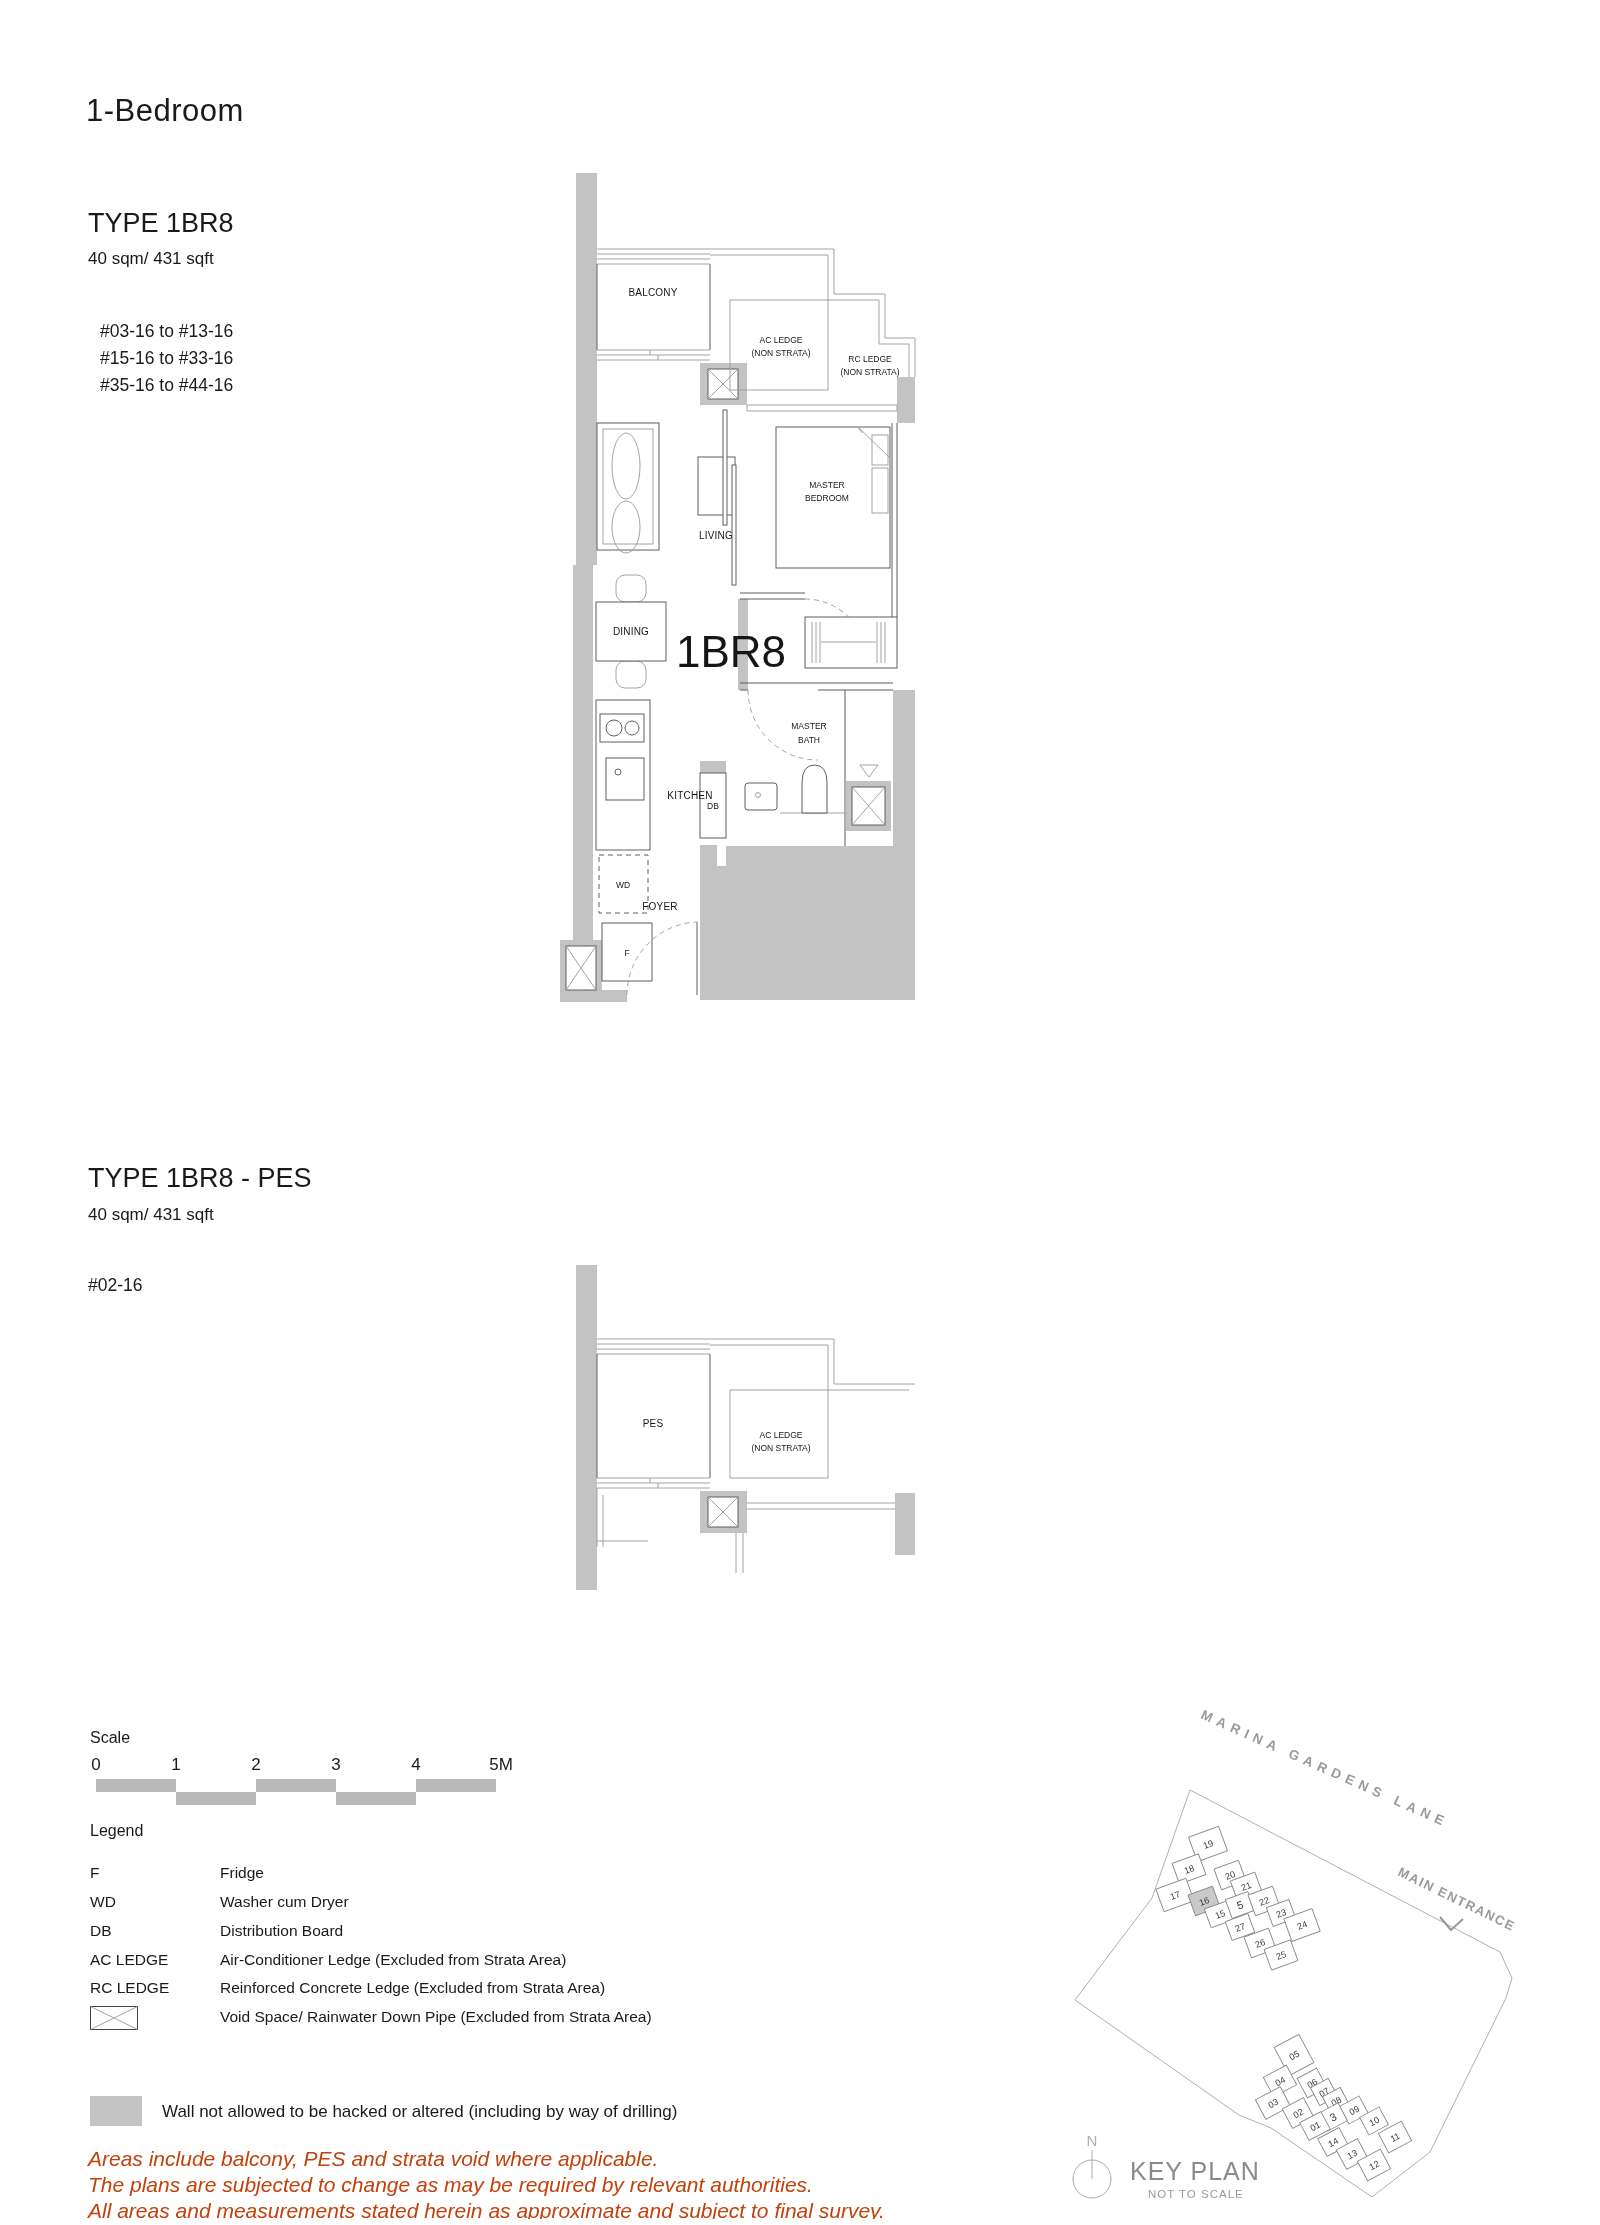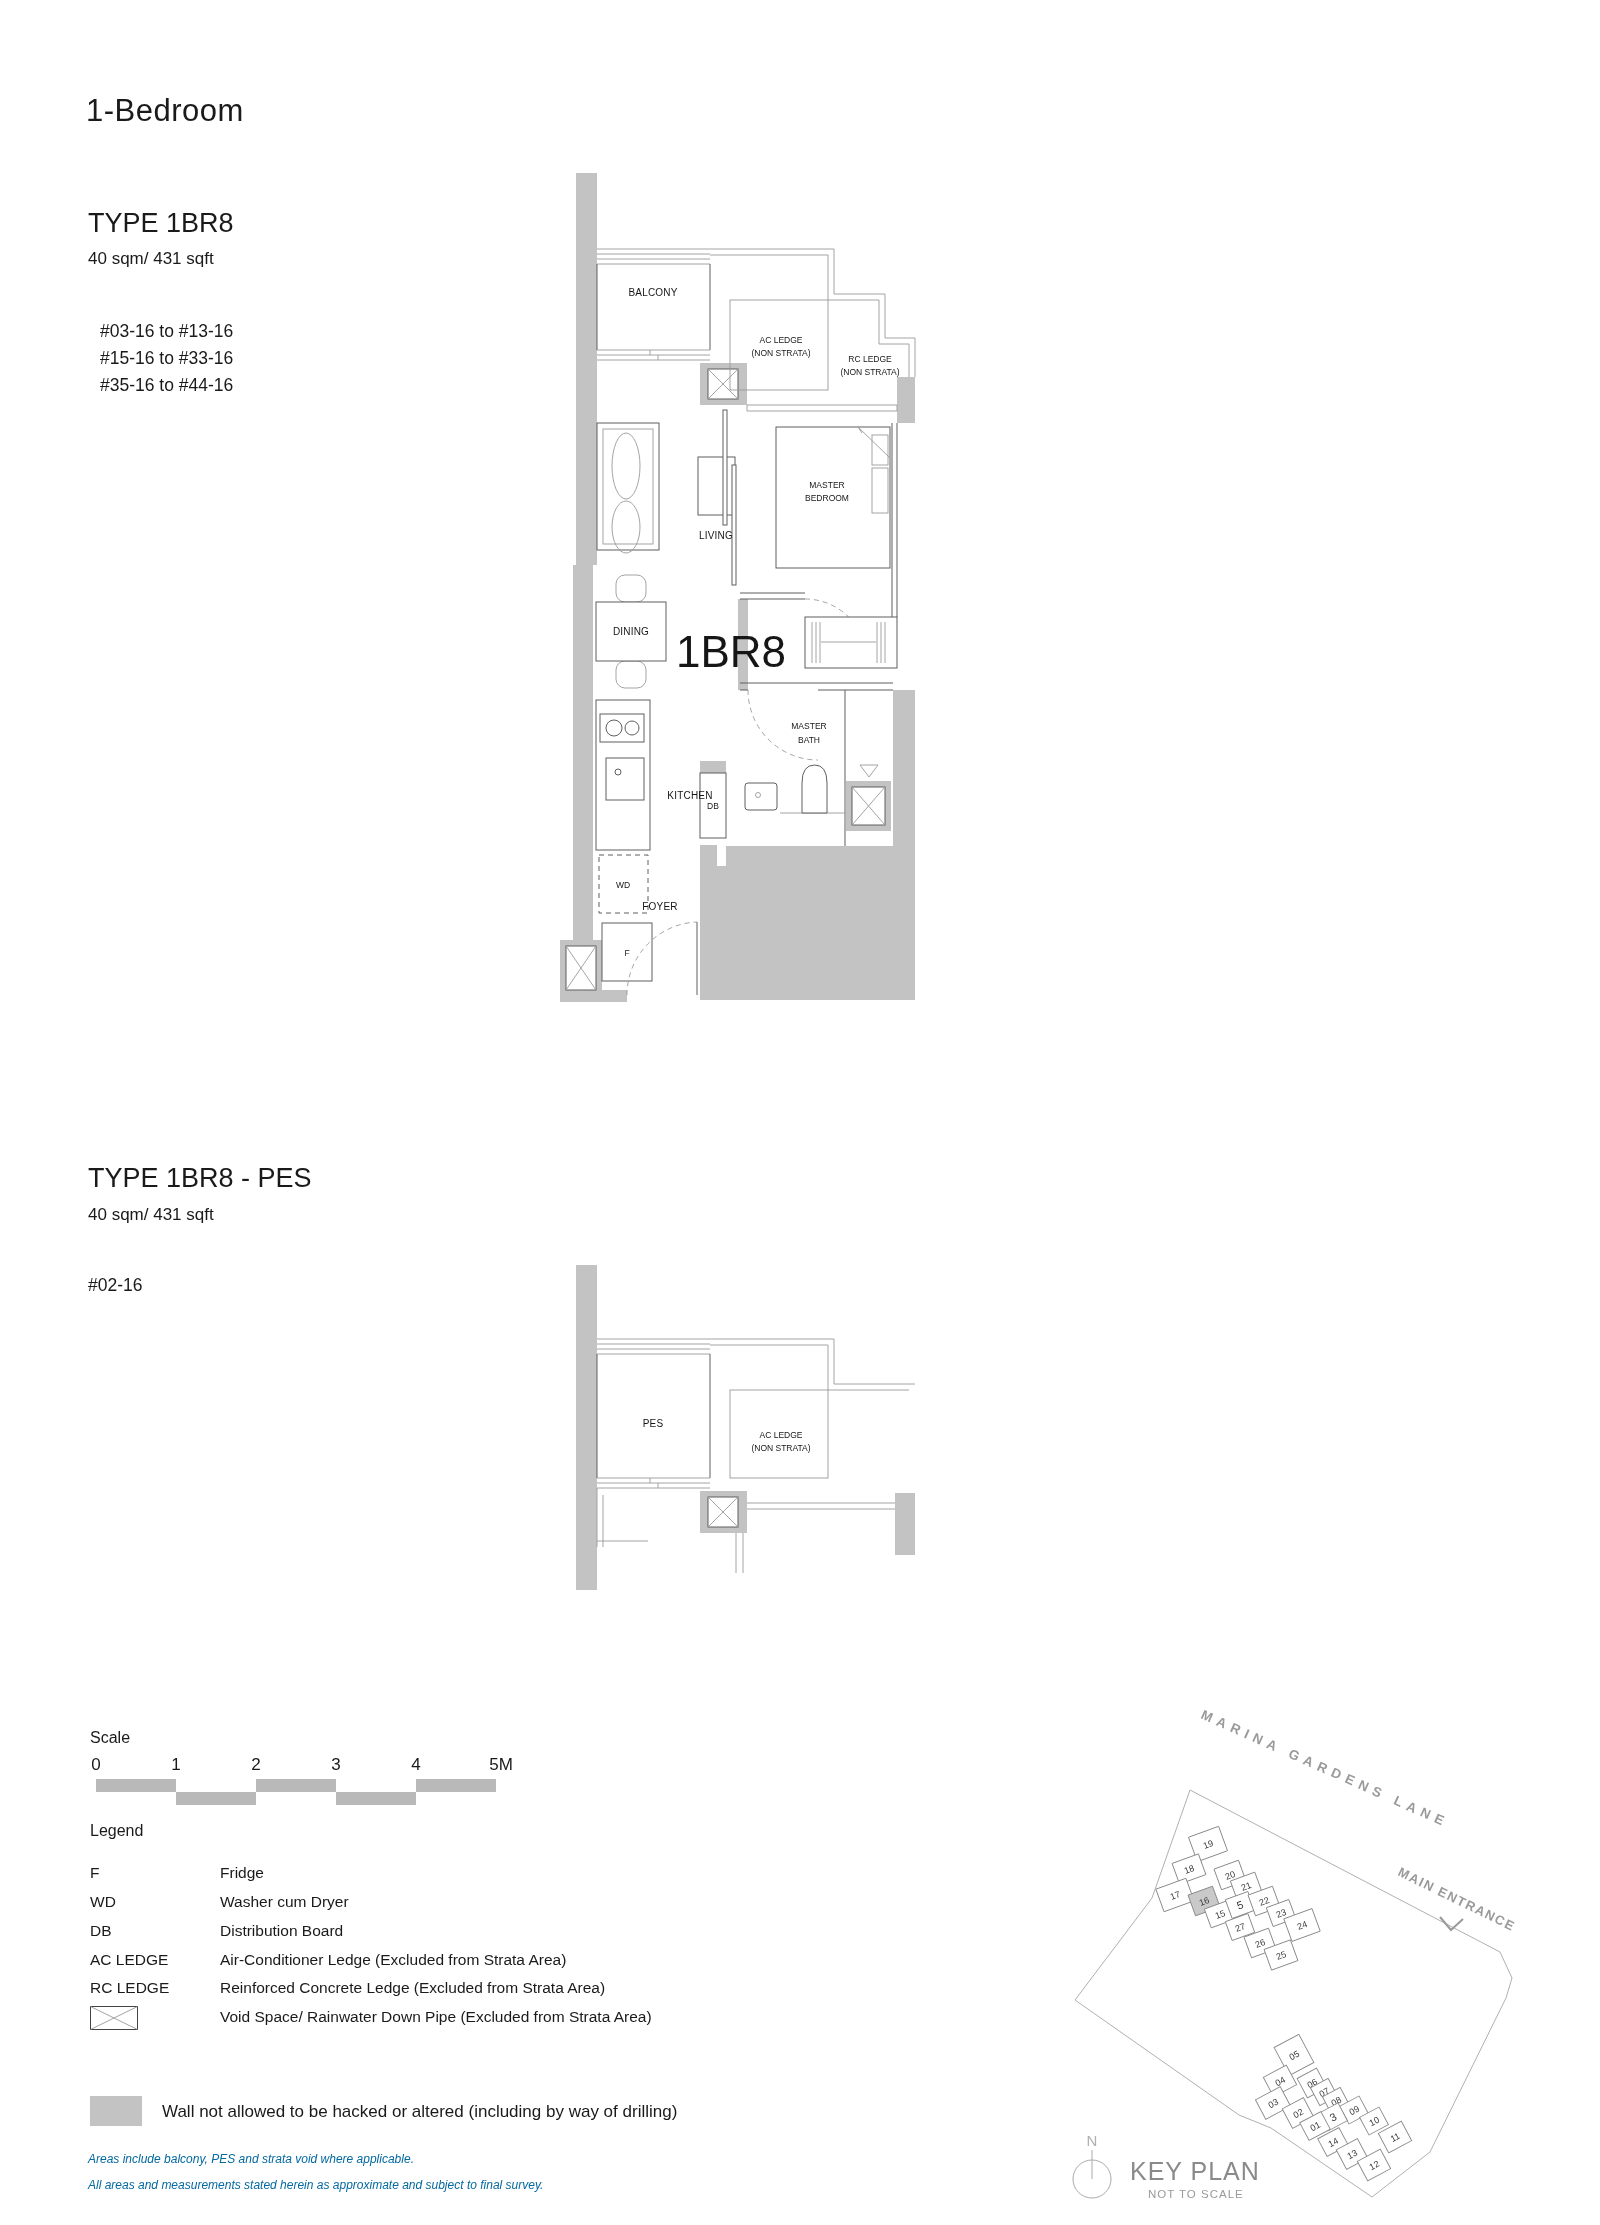--- a/index.html
+++ b/index.html
@@ -11,21 +11,21 @@
   .sub{font-size:17px;}
   .stacks{font-size:17.5px;line-height:27px;}
   .bp{font-size:17px;line-height:25px;}
   .scale-num{position:absolute;top:0;font-size:17px;transform:translateX(-50%);}
   .bar{position:absolute;background:#b9b9b9;height:13px;}
   .leg-title{font-size:16px;}
   .leg-term{position:absolute;left:90px;font-size:15.5px;}
   .leg-desc{position:absolute;left:220px;font-size:15.5px;}
   .wall-swatch{position:absolute;background:#c3c3c3;width:52px;height:30px;}
   .note{font-size:17px;}
-  .disc{font-size:12px;font-style:italic;color:#0369a1;line-height:26px;}
+  .disc{font-size:21px;font-style:italic;color:#c2410c;line-height:26px;}
   
   .w{fill:#c3c3c3;stroke:none;}
   .ln{stroke:#5f5f5f;fill:none;stroke-width:1;}
   .lt{stroke:#9a9a9a;fill:none;stroke-width:0.9;}
   .dash{stroke-dasharray:5 4;}
   .wh{fill:#fff;}
   svg text{font-family:"Liberation Sans", sans-serif;fill:#161616;}
   .rm{font-size:10px;text-anchor:middle;letter-spacing:.2px;}
   .rs{font-size:8.5px;text-anchor:middle;}
   .big{font-size:44px;}
@@ -250,20 +250,21 @@
         </svg>
     </div>
     <div class="leg-desc" style="top:2008px;">Void Space/ Rainwater Down Pipe (Excluded from Strata Area)</div>
   </div>
 
   <div class="wall-swatch" style="left:90px;top:2096px;"></div>
   <div class="abs note" style="left:162px;top:2102px;">Wall not allowed to be hacked or altered (including by way of drilling)</div>
 
   <div class="abs disc" style="left:88px;top:2146px;">
     <div>Areas include balcony, PES and strata void where applicable.</div>
+    <div>The plans are subjected to change as may be required by relevant authorities.</div>
     <div>All areas and measurements stated herein as approximate and subject to final survey.</div>
   </div>
 
   <svg class="abs" style="left:1050px;top:1670px;" width="550" height="545" viewBox="0 0 550 545">
     <polygon class="kp-line" points="140,120 450,282 462,308 456,328 380,482 322,527 221,458 189,445 25,330 102,228"></polygon>
     <text class="kp-road" x="150" y="48" transform="rotate(24 150 48)">MARINA GARDENS LANE</text>
     <text class="kp-ent" x="347" y="205" transform="rotate(26 347 205)">MAIN ENTRANCE</text>
     <polyline points="390,247 401,260 413,249" stroke="#9a9a9a" stroke-width="2" fill="none"></polyline>
 
     <g>

